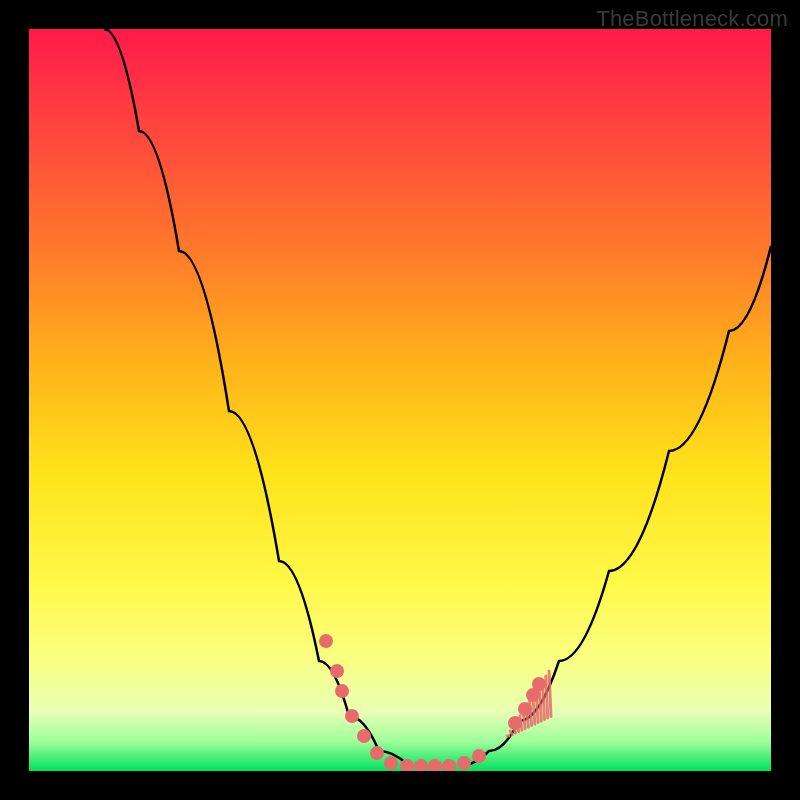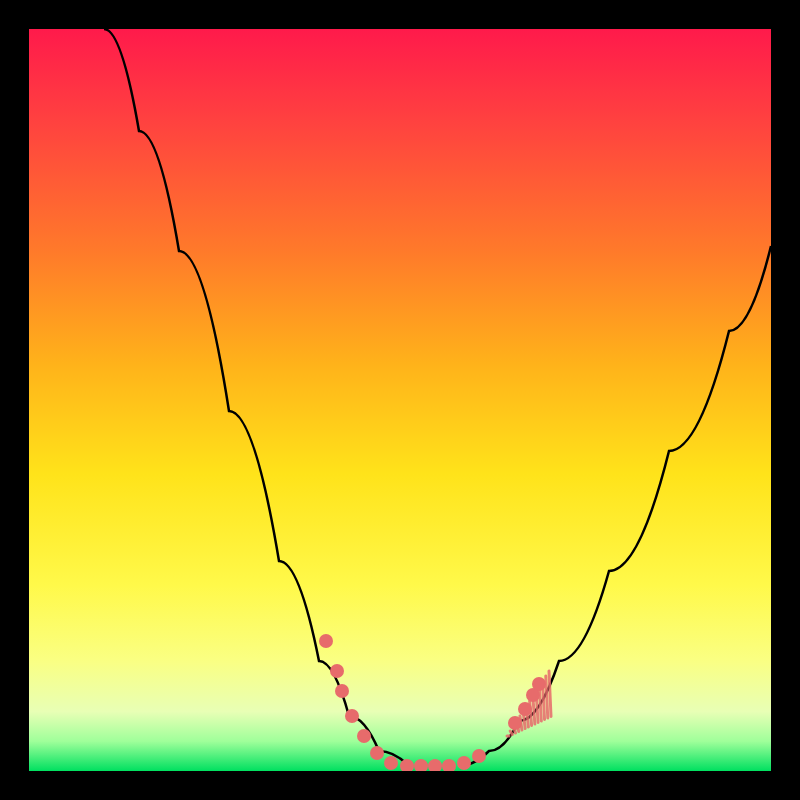--- a/index.html
+++ b/index.html
@@ -95,13 +95,14 @@
           <circle cx="420" cy="737" r="7" fill="#e76b6b"></circle>
           <circle cx="435" cy="734" r="7" fill="#e76b6b"></circle>
           <circle cx="450" cy="727" r="7" fill="#e76b6b"></circle>
           <circle cx="486" cy="694" r="7" fill="#e76b6b"></circle>
           <circle cx="496" cy="680" r="7" fill="#e76b6b"></circle>
           <circle cx="504" cy="666" r="7" fill="#e76b6b"></circle>
           <circle cx="510" cy="655" r="7" fill="#e76b6b"></circle>
         </g>
     </svg>
   </div>
+  <div class="watermark">TheBottleneck.com</div>
 </div>
 
 </body></html>

